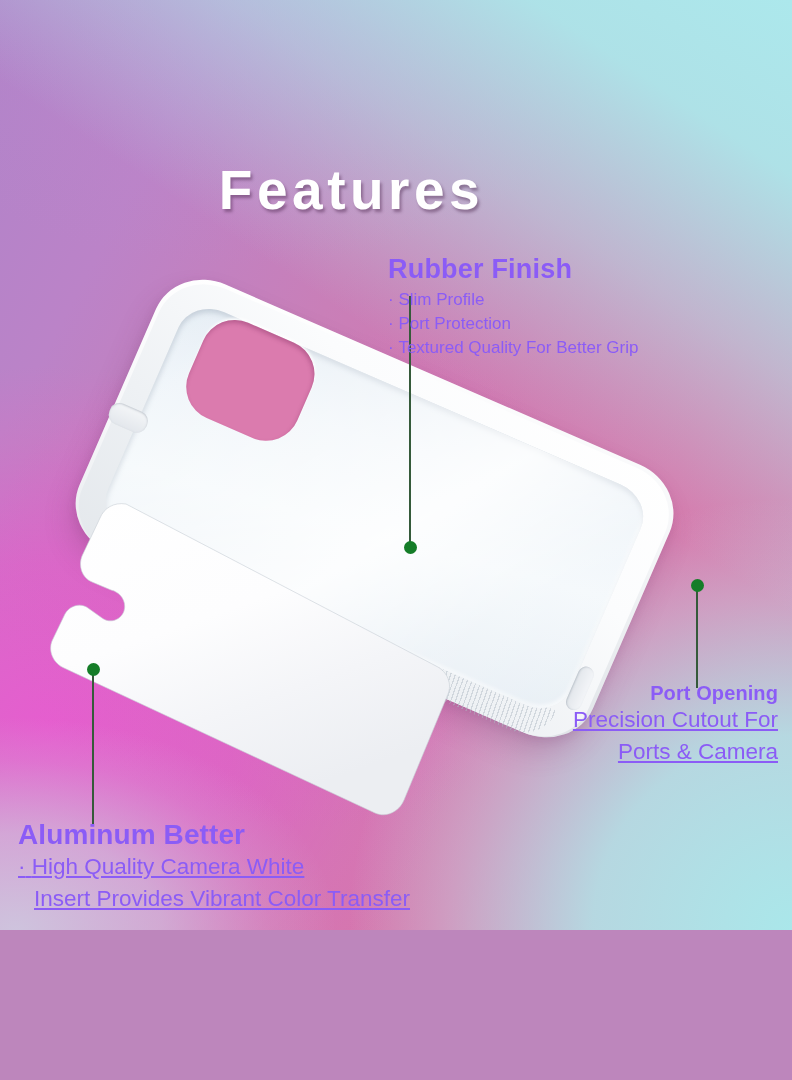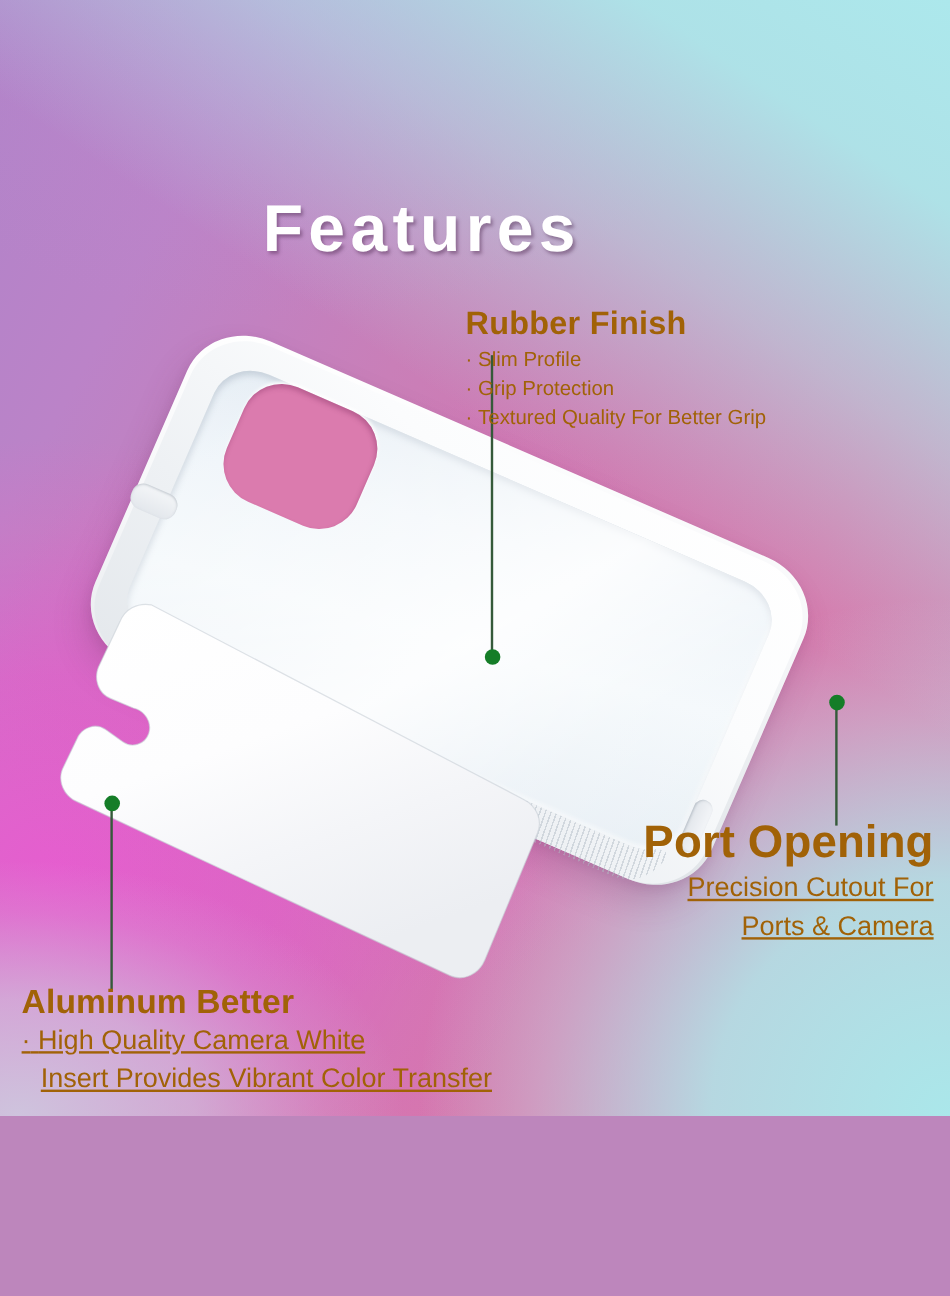--- a/index.html
+++ b/index.html
@@ -232,21 +232,21 @@
     position: absolute;
     width: 13px;
     height: 13px;
     border-radius: 50%;
     background: #157d28;
   }
 
   
   .callout {
     position: absolute;
-    color: #a16207;
+    color: #8b5cf6;
   }
   .co-head {
     font-size: 27px;
     font-weight: bold;
     line-height: 1.1;
     letter-spacing: 0.1px;
     white-space: nowrap;
   }
   .co-list {
     margin: 3px 0 0 0;
@@ -269,21 +269,21 @@
     left: 388px;
     top: 255px;
   }
   #co-rubber .co-head { letter-spacing: 0.2px; }
 
   #co-port {
     right: 14px;
     top: 682px;
     text-align: right;
   }
-  #co-port .co-head { font-size: 38px; }
+  #co-port .co-head { font-size: 20px; }
 
   #co-alum {
     left: 18px;
     top: 820px;
   }
   #co-alum .co-head { font-size: 28px; }
   #co-alum .co-sub { padding-left: 0px; }
   #co-alum .co-sub .ind { padding-left: 16px; }
 </style>
 </head>
@@ -354,21 +354,21 @@
   <div class="leader-line" style="left:696px; top:588px; height:100px;"></div>
   <div class="leader-dot" style="left:691px; top:579px;"></div>
 
   <div class="leader-line" style="left:92px; top:673px; height:152px;"></div>
   <div class="leader-dot" style="left:87px; top:663px;"></div>
 
   <div class="callout" id="co-rubber">
     <div class="co-head">Rubber Finish</div>
     <ul class="co-list">
       <li><span>·</span>&nbsp;<span>Slim Profile</span></li>
-      <li><span>·</span>&nbsp;<span>Grip Protection</span></li>
+      <li><span>·</span>&nbsp;<span>Port Protection</span></li>
       <li><span>·</span>&nbsp;<span>Textured Quality For Better Grip</span></li>
     </ul>
   </div>
 
   <div class="callout" id="co-port">
     <div class="co-head">Port Opening</div>
     <div class="co-line">Precision Cutout For</div>
     <div class="co-line">Ports &amp; Camera</div>
   </div>
 

